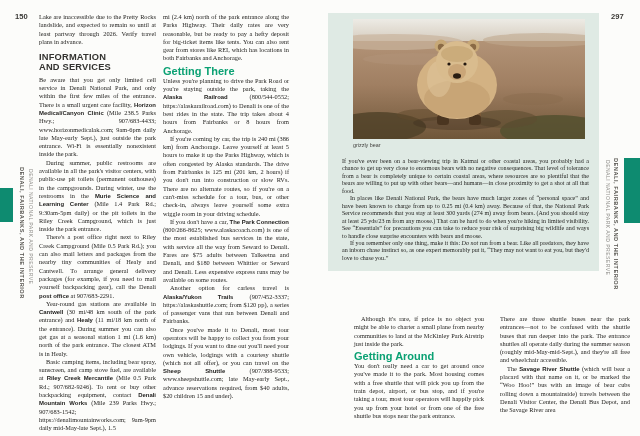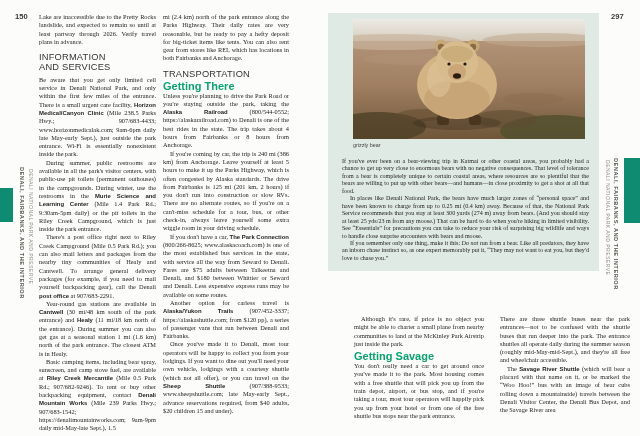--- a/index.html
+++ b/index.html
@@ -25,21 +25,21 @@
   
   .col{position:absolute;font-size:6.35px;line-height:8.3px;color:#1e1d1b;text-align:justify;}
   .colL1{left:39px;top:13px;width:117px;}
   .colL2{left:163px;top:13px;width:126px;}
   .colR1{left:354px;top:315px;width:130px;}
   .colR2{left:500px;top:315px;width:130px;}
   .col p{margin:0;}
   .col p.ind{text-indent:7px;}
   .b{font-family:"Liberation Sans",sans-serif;font-weight:bold;font-size:5.95px;}
   .i{font-style:italic;}
-  .h1{font-family:"Liberation Sans",sans-serif;font-weight:normal;font-size:9.3px;
+  .h1{font-family:"Liberation Sans",sans-serif;font-weight:bold;font-size:9.3px;
       line-height:9.8px;letter-spacing:.2px;color:#343330;margin:7px 0 3px;
       white-space:pre-line;text-align:left;}
   .h2{font-family:"Liberation Sans",sans-serif;font-weight:bold;font-size:11px;
       line-height:9px;color:#0ba173;margin:4px 0 1px;text-align:left;}
   .h1 + .h2{margin-top:-1px;}
 
   
   .feature-box{position:absolute;left:328px;top:13px;width:271px;}
   .feature-bar{height:24px;background:#0e8b70;display:flex;align-items:center;
                padding-left:30px;box-sizing:border-box;}
@@ -72,21 +72,20 @@
       <div class="h1">INFORMATION
 AND SERVICES</div>
       <p><span>Be aware that you get only limited cell service in Denali National Park, and only within the first few miles of the entrance. There is a small urgent care facility, </span><span class="b">Horizon Medical/Canyon Clinic</span><span> (Mile 238.5 Parks Hwy.; 907/683-4433; www.horizonmedicalak.com; 9am-6pm daily late May-early Sept.), just outside the park entrance. Wi-Fi is essentially nonexistent inside the park.</span></p>
       <p class="ind"><span>During summer, public restrooms are available in all the park's visitor centers, with public-use pit toilets (permanent outhouses) in the campgrounds. During winter, use the restrooms in the </span><span class="b">Murie Science and Learning Center</span><span> (Mile 1.4 Park Rd.; 9:30am-5pm daily) or the pit toilets in the Riley Creek Campground, which is just inside the park entrance.</span></p>
       <p class="ind"><span>There's a post office right next to Riley Creek Campground (Mile 0.5 Park Rd.); you can also mail letters and packages from the nearby tiny communities of Healy and Cantwell. To arrange general delivery packages (for example, if you need to mail yourself backpacking gear), call the Denali </span><span class="b">post office</span><span> at 907/683-2291.</span></p>
       <p class="ind"><span>Year-round gas stations are available in </span><span class="b">Cantwell</span><span> (30 mi/48 km south of the park entrance) and </span><span class="b">Healy</span><span> (11 mi/18 km north of the entrance). During summer you can also get gas at a seasonal station 1 mi (1.6 km) north of the park entrance. The closest ATM is in Healy.</span></p>
       <p class="ind"><span>Basic camping items, including bear spray, sunscreen, and camp stove fuel, are available at </span><span class="b">Riley Creek Mercantile</span><span> (Mile 0.5 Park Rd.; 907/682-9246). To rent or buy other backpacking equipment, contact </span><span class="b">Denali Mountain Works</span><span> (Mile 239 Parks Hwy.; 907/683-1542; https://denalimountainworks.com; 9am-9pm daily mid-May-late Sept.), 1.5</span></p>
     </div>
   <div class="col colL2">
       <p><span>mi (2.4 km) north of the park entrance along the Parks Highway. Their daily rates are very reasonable, but be ready to pay a hefty deposit for big-ticket items like tents. You can also rent gear from stores like REI, which has locations in both Fairbanks and Anchorage.</span></p>
-      <div class="h1">TRANSPORTATION</div>
       <div class="h2">Getting There</div>
       <p><span>Unless you're planning to drive the Park Road or you're staying outside the park, taking the </span><span class="b">Alaska Railroad</span><span> (800/544-0552; https://alaskarailroad.com) to Denali is one of the best rides in the state. The trip takes about 4 hours from Fairbanks or 8 hours from Anchorage.</span></p>
       <p class="ind"><span>If you're coming by car, the trip is 240 mi (386 km) from Anchorage. Leave yourself at least 5 hours to make it up the Parks Highway, which is often congested by Alaska standards. The drive from Fairbanks is 125 mi (201 km, 2 hours) if you don't run into construction or slow RVs. There are no alternate routes, so if you're on a can't-miss schedule for a tour, bus, or other check-in, always leave yourself some extra wiggle room in your driving schedule.</span></p>
       <p class="ind"><span>If you don't have a car, </span><span class="b">The Park Connection</span><span> (800/266-8625; www.alaskacoach.com) is one of the most established bus services in the state, with service all the way from Seward to Denali. Fares are $75 adults between Talkeetna and Denali, and $180 between Whittier or Seward and Denali. Less expensive express runs may be available on some routes.</span></p>
       <p class="ind"><span>Another option for carless travel is </span><span class="b">Alaska/Yukon Trails</span><span> (907/452-3337; https://alaskashuttle.com; from $120 pp), a series of passenger vans that run between Denali and Fairbanks.</span></p>
       <p class="ind"><span>Once you've made it to Denali, most tour operators will be happy to collect you from your lodgings. If you want to dine out you'll need your own vehicle, lodgings with a courtesy shuttle (which not all offer), or you can travel on the </span><span class="b">Sheep Shuttle</span><span> (907/388-9533; www.sheepshuttle.com; late May-early Sept., advance reservations required, from $40 adults, $20 children 15 and under).</span></p>
     </div>
 
   <div class="feature-box">
     <div class="feature-body">
@@ -135,21 +134,21 @@
       <div class="boxtext">
           <p><span>If you've ever been on a bear-viewing trip in Katmai or other coastal areas, you probably had a chance to get up very close to enormous bears with no negative consequences. That level of tolerance from a bear is completely unique to certain coastal areas, where resources are so plentiful that the bears are willing to put up with other bears—and humans—in close proximity to get a shot at all that food.</span></p>
           <p class="ind"><span>In places like Denali National Park, the bears have much larger zones of “personal space” and have been known to charge from up to 0.25 mi (0.4 km) away. Because of that, the National Park Service recommends that you stay at least 300 yards (274 m) away from bears. (And you should stay at least 25 yds/23 m from any moose.) That can be hard to do when you're hiking in limited visibility. See “Essentials” for precautions you can take to reduce your risk of surprising big wildlife and ways to handle close surprise encounters with bears and moose.</span></p>
           <p class="ind"><span>If you remember only one thing, make it this: </span><span class="i">Do not</span><span> run from a bear. Like all predators, they have an inborn chase instinct so, as one expert memorably put it, “They may not want to eat you, but they'd love to chase you.”</span></p>
         </div>
     </div>
   </div>
 
   <div class="col colR1">
       <p class="ind"><span>Although it's rare, if price is no object you might be able to charter a small plane from nearby communities to land at the McKinley Park Airstrip just inside the park.</span></p>
-      <div class="h2">Getting Savage</div>
+      <div class="h2">Getting Around</div>
       <p><span>You don't really need a car to get around once you've made it to the park. Most housing comes with a free shuttle that will pick you up from the train depot, airport, or bus stop, and if you're taking a tour, most tour operators will happily pick you up from your hotel or from one of the free shuttle bus stops near the park entrance.</span></p>
     </div>
   <div class="col colR2">
       <p><span>There are three shuttle buses near the park entrances—not to be confused with the shuttle buses that run deeper into the park. The entrance shuttles all operate daily during the summer season (roughly mid-May-mid-Sept.), and they're all free and wheelchair accessible.</span></p>
       <p class="ind"><span>The </span><span class="b">Savage River Shuttle</span><span> (which will bear a placard with that name on it, or be marked the “Woo Hoo!” bus with an image of bear cubs rolling down a mountainside) travels between the Denali Visitor Center, the Denali Bus Depot, and the Savage River area</span></p>
     </div>
 
 </div>
 
 </body></html>

